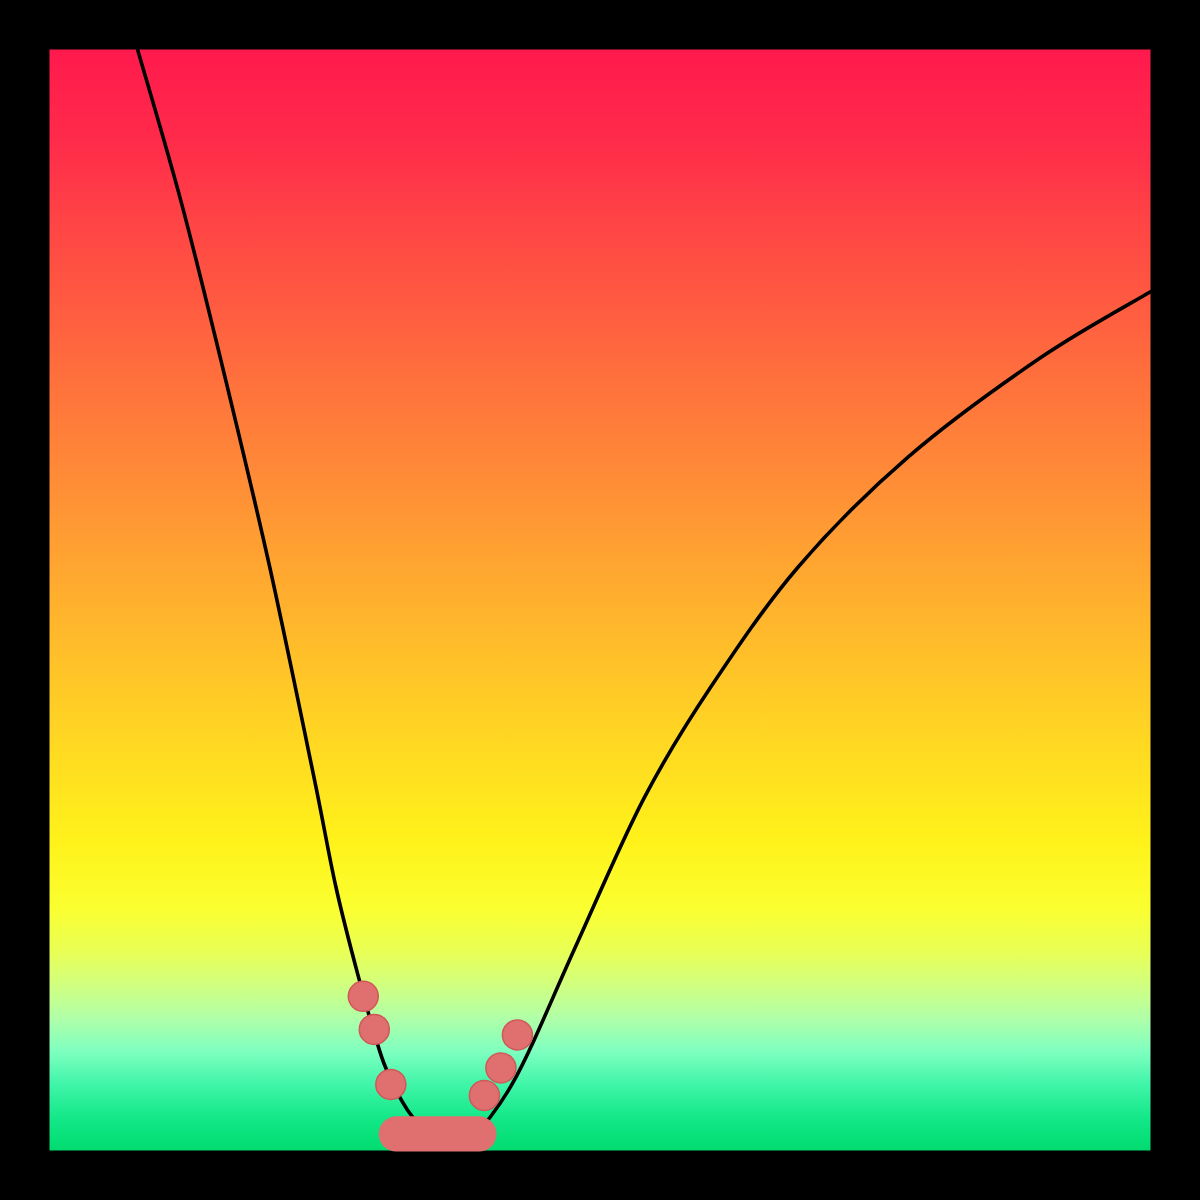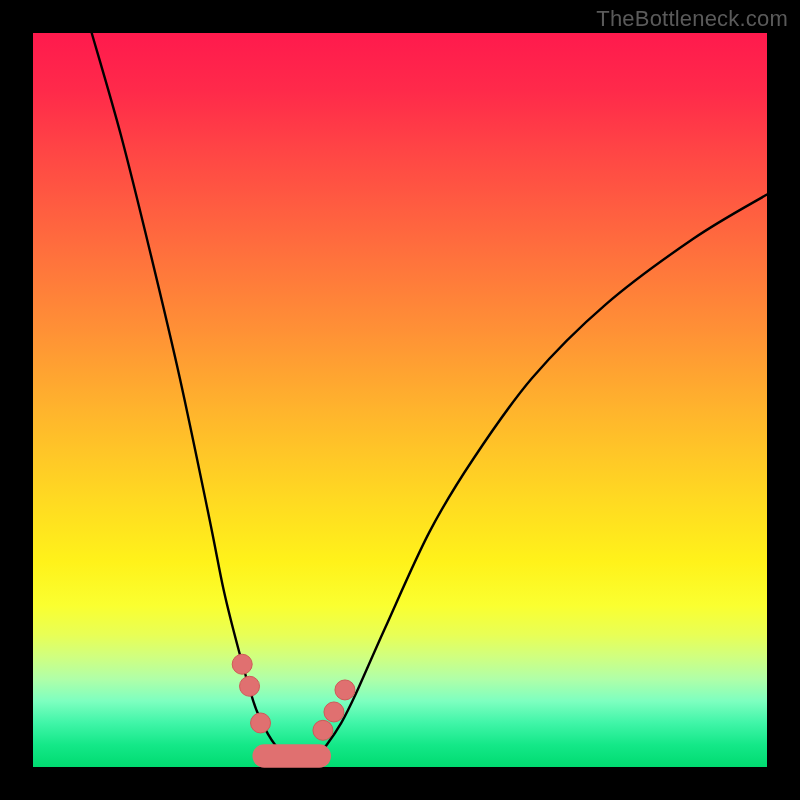--- a/index.html
+++ b/index.html
@@ -76,14 +76,13 @@
           <path d="M 231.21 722.99 L 236.715 722.99 L 242.22 722.99 L 247.72500000000002 722.99 L 253.23 722.99 L 258.735 722.99 L 264.24 722.99 L 269.745 722.99 L 275.25 722.99 L 280.755 722.99 L 286.26 722.99" fill="none" stroke="#e07070" stroke-width="23.5" stroke-linecap="round"></path>
           <circle cx="209.18999999999997" cy="631.24" r="10" fill="#e07070" stroke="#d05858" stroke-width="1"></circle>
           <circle cx="216.53" cy="653.26" r="10" fill="#e07070" stroke="#d05858" stroke-width="1"></circle>
           <circle cx="227.54" cy="689.96" r="10" fill="#e07070" stroke="#d05858" stroke-width="1"></circle>
           <circle cx="289.93" cy="697.3" r="10" fill="#e07070" stroke="#d05858" stroke-width="1"></circle>
           <circle cx="300.94" cy="678.95" r="10" fill="#e07070" stroke="#d05858" stroke-width="1"></circle>
           <circle cx="311.95" cy="656.9300000000001" r="10" fill="#e07070" stroke="#d05858" stroke-width="1"></circle>
         </g>
     </svg>
   </div>
-  <div class="watermark">TheBottleneck.com</div>
 </div>
 
 </body></html>

